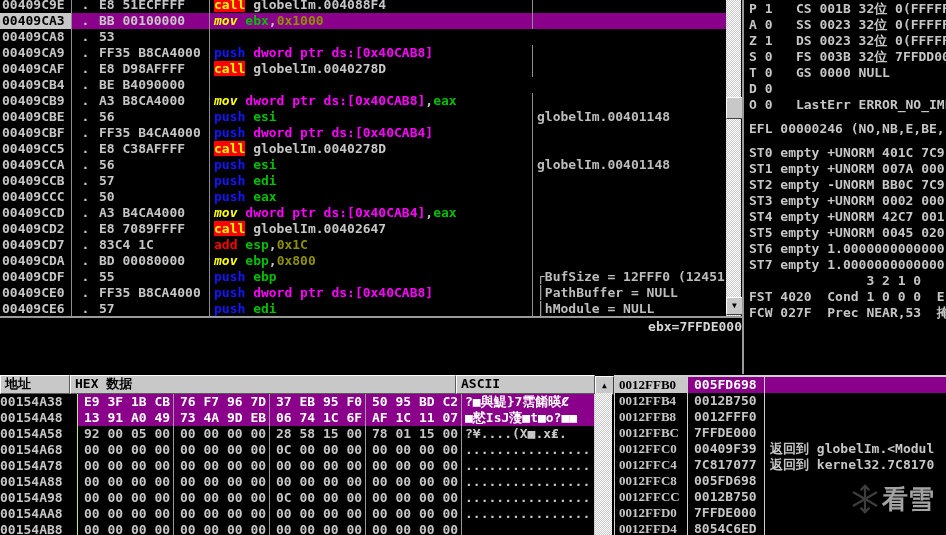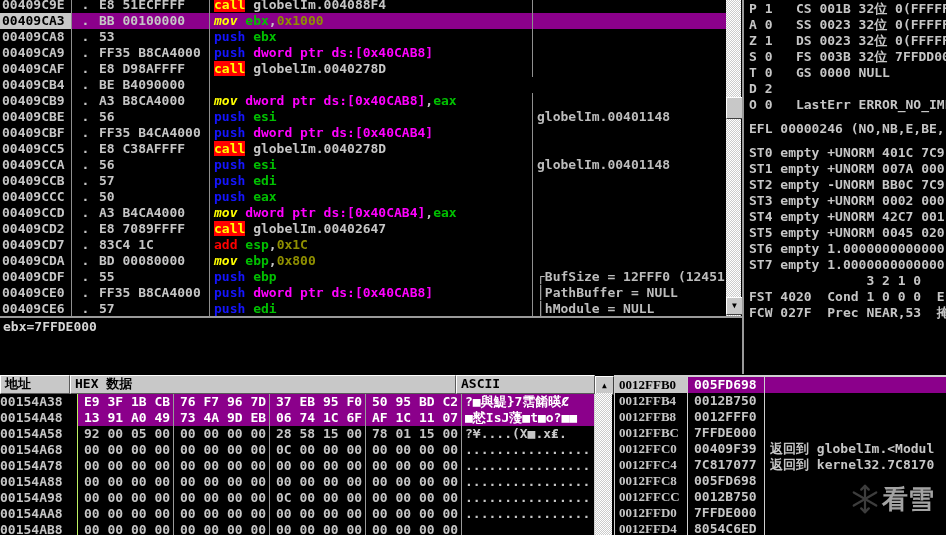--- a/index.html
+++ b/index.html
@@ -32,21 +32,21 @@
   #disasm-down{left:726px;top:297px;width:15px;height:16px;}
   #dump-sb{left:595px;top:393px;width:17px;height:142px;}
   #dump-up{left:595px;top:376px;width:17px;height:17px;}
   
   #regs{position:absolute;left:742px;top:0;width:204px;height:374px;background:#000;
         border-left:2px solid #9a9a9a;padding:1px 0 0 5px;box-sizing:border-box;overflow:hidden;}
   .rline{height:16px;white-space:pre;overflow:hidden;}
   .rgap{height:8px;}
   
   #info{position:absolute;left:0;top:316px;width:742px;height:59px;background:#000;
-        border-top:2px solid #9a9a9a;box-sizing:border-box;padding:1px 0 0 3px;color:#d6d6d6;}
+        border-top:2px solid #9a9a9a;box-sizing:border-box;padding:1px 0 0 3px;color:#d6d6d6;text-align:right;}
   
   #dump-header{position:absolute;left:0;top:375px;width:595px;height:19px;display:flex;}
   .hdr{background:#c8c8c8;color:#000;border-top:1px solid #fff;border-left:1px solid #fff;
        border-right:1px solid #5a5a5a;border-bottom:1px solid #5a5a5a;
        padding-left:4px;box-sizing:border-box;overflow:hidden;height:19px;}
   
   #dump{position:absolute;left:0;top:394px;width:595px;height:141px;overflow:hidden;
         border-right:1px solid #cfcfcf;box-sizing:border-box;background:#000;}
   .hrow{display:flex;height:16px;white-space:pre;}
   .h-addr{width:78px;flex:none;padding-left:0;border-right:1px solid #bef264;box-sizing:border-box;overflow:hidden;}
@@ -69,21 +69,21 @@
 </style>
 </head>
 <body>
 
 <div id="app">
 
   <section id="disasm">
     <div id="disasm-rows">
         <div class="drow"><div class="c-addr">00409C9E</div><div class="c-code"><div class="c-dot">.</div><div>E8 51ECFFFF</div></div><div class="c-instr"><span class="t-call">call</span><span class="t-def"> globelIm.004088F4</span></div><div class="c-comment"></div></div>
         <div class="drow sel"><div class="c-addr">00409CA3</div><div class="c-code"><div class="c-dot">.</div><div>BB 00100000</div></div><div class="c-instr"><span class="t-mov">mov</span><span class="t-def"> </span><span class="t-reg">ebx</span><span class="t-def">,</span><span class="t-imm">0x1000</span></div><div class="c-comment"></div></div>
-        <div class="drow"><div class="c-addr">00409CA8</div><div class="c-code"><div class="c-dot">.</div><div>53</div></div><div class="c-instr"><span class="t-push">push</span><span class="t-def"> </span><span class="t-reg">ebx</span></div><div class="c-comment"></div></div>
+        <div class="drow"><div class="c-addr">00409CA8</div><div class="c-code"><div class="c-dot">.</div><div>53</div></div><div class="c-comment"></div></div>
         <div class="drow"><div class="c-addr">00409CA9</div><div class="c-code"><div class="c-dot">.</div><div>FF35 B8CA4000</div></div><div class="c-instr"><span class="t-push">push</span><span class="t-def"> </span><span class="t-mem">dword ptr ds:[0x40CAB8]</span></div><div class="c-comment"></div></div>
         <div class="drow"><div class="c-addr">00409CAF</div><div class="c-code"><div class="c-dot">.</div><div>E8 D98AFFFF</div></div><div class="c-instr"><span class="t-call">call</span><span class="t-def"> globelIm.0040278D</span></div><div class="c-comment"></div></div>
         <div class="drow"><div class="c-addr">00409CB4</div><div class="c-code"><div class="c-dot">.</div><div>BE B4090000</div></div><div class="c-comment"></div></div>
         <div class="drow"><div class="c-addr">00409CB9</div><div class="c-code"><div class="c-dot">.</div><div>A3 B8CA4000</div></div><div class="c-instr"><span class="t-mov">mov</span><span class="t-def"> </span><span class="t-mem">dword ptr ds:[0x40CAB8]</span><span class="t-def">,</span><span class="t-reg">eax</span></div><div class="c-comment"></div></div>
         <div class="drow"><div class="c-addr">00409CBE</div><div class="c-code"><div class="c-dot">.</div><div>56</div></div><div class="c-instr"><span class="t-push">push</span><span class="t-def"> </span><span class="t-reg">esi</span></div><div class="c-comment">globelIm.00401148</div></div>
         <div class="drow"><div class="c-addr">00409CBF</div><div class="c-code"><div class="c-dot">.</div><div>FF35 B4CA4000</div></div><div class="c-instr"><span class="t-push">push</span><span class="t-def"> </span><span class="t-mem">dword ptr ds:[0x40CAB4]</span></div><div class="c-comment"></div></div>
         <div class="drow"><div class="c-addr">00409CC5</div><div class="c-code"><div class="c-dot">.</div><div>E8 C38AFFFF</div></div><div class="c-instr"><span class="t-call">call</span><span class="t-def"> globelIm.0040278D</span></div><div class="c-comment"></div></div>
         <div class="drow"><div class="c-addr">00409CCA</div><div class="c-code"><div class="c-dot">.</div><div>56</div></div><div class="c-instr"><span class="t-push">push</span><span class="t-def"> </span><span class="t-reg">esi</span></div><div class="c-comment">globelIm.00401148</div></div>
         <div class="drow"><div class="c-addr">00409CCB</div><div class="c-code"><div class="c-dot">.</div><div>57</div></div><div class="c-instr"><span class="t-push">push</span><span class="t-def"> </span><span class="t-reg">edi</span></div><div class="c-comment"></div></div>
         <div class="drow"><div class="c-addr">00409CCC</div><div class="c-code"><div class="c-dot">.</div><div>50</div></div><div class="c-instr"><span class="t-push">push</span><span class="t-def"> </span><span class="t-reg">eax</span></div><div class="c-comment"></div></div>
@@ -101,21 +101,21 @@
   <div id="disasm-down" class="sb-btn">
     <span>▼</span>
   </div>
 
   <section id="regs">
       <div class="rline">P 1   CS 001B 32位 0(FFFFF</div>
       <div class="rline">A 0   SS 0023 32位 0(FFFFF</div>
       <div class="rline">Z 1   DS 0023 32位 0(FFFFF</div>
       <div class="rline">S 0   FS 003B 32位 7FFDD00</div>
       <div class="rline">T 0   GS 0000 NULL</div>
-      <div class="rline">D 2</div>
+      <div class="rline">D 0</div>
       <div class="rline">O 0   LastErr ERROR_NO_IMP</div>
       <div class="rgap"></div>
       <div class="rline">EFL 00000246 (NO,NB,E,BE,</div>
       <div class="rgap"></div>
       <div class="rline">ST0 empty +UNORM 401C 7C9</div>
       <div class="rline">ST1 empty +UNORM 007A 000</div>
       <div class="rline">ST2 empty -UNORM BB0C 7C9</div>
       <div class="rline">ST3 empty +UNORM 0002 000</div>
       <div class="rline">ST4 empty +UNORM 42C7 001</div>
       <div class="rline">ST5 empty +UNORM 0045 020</div>

